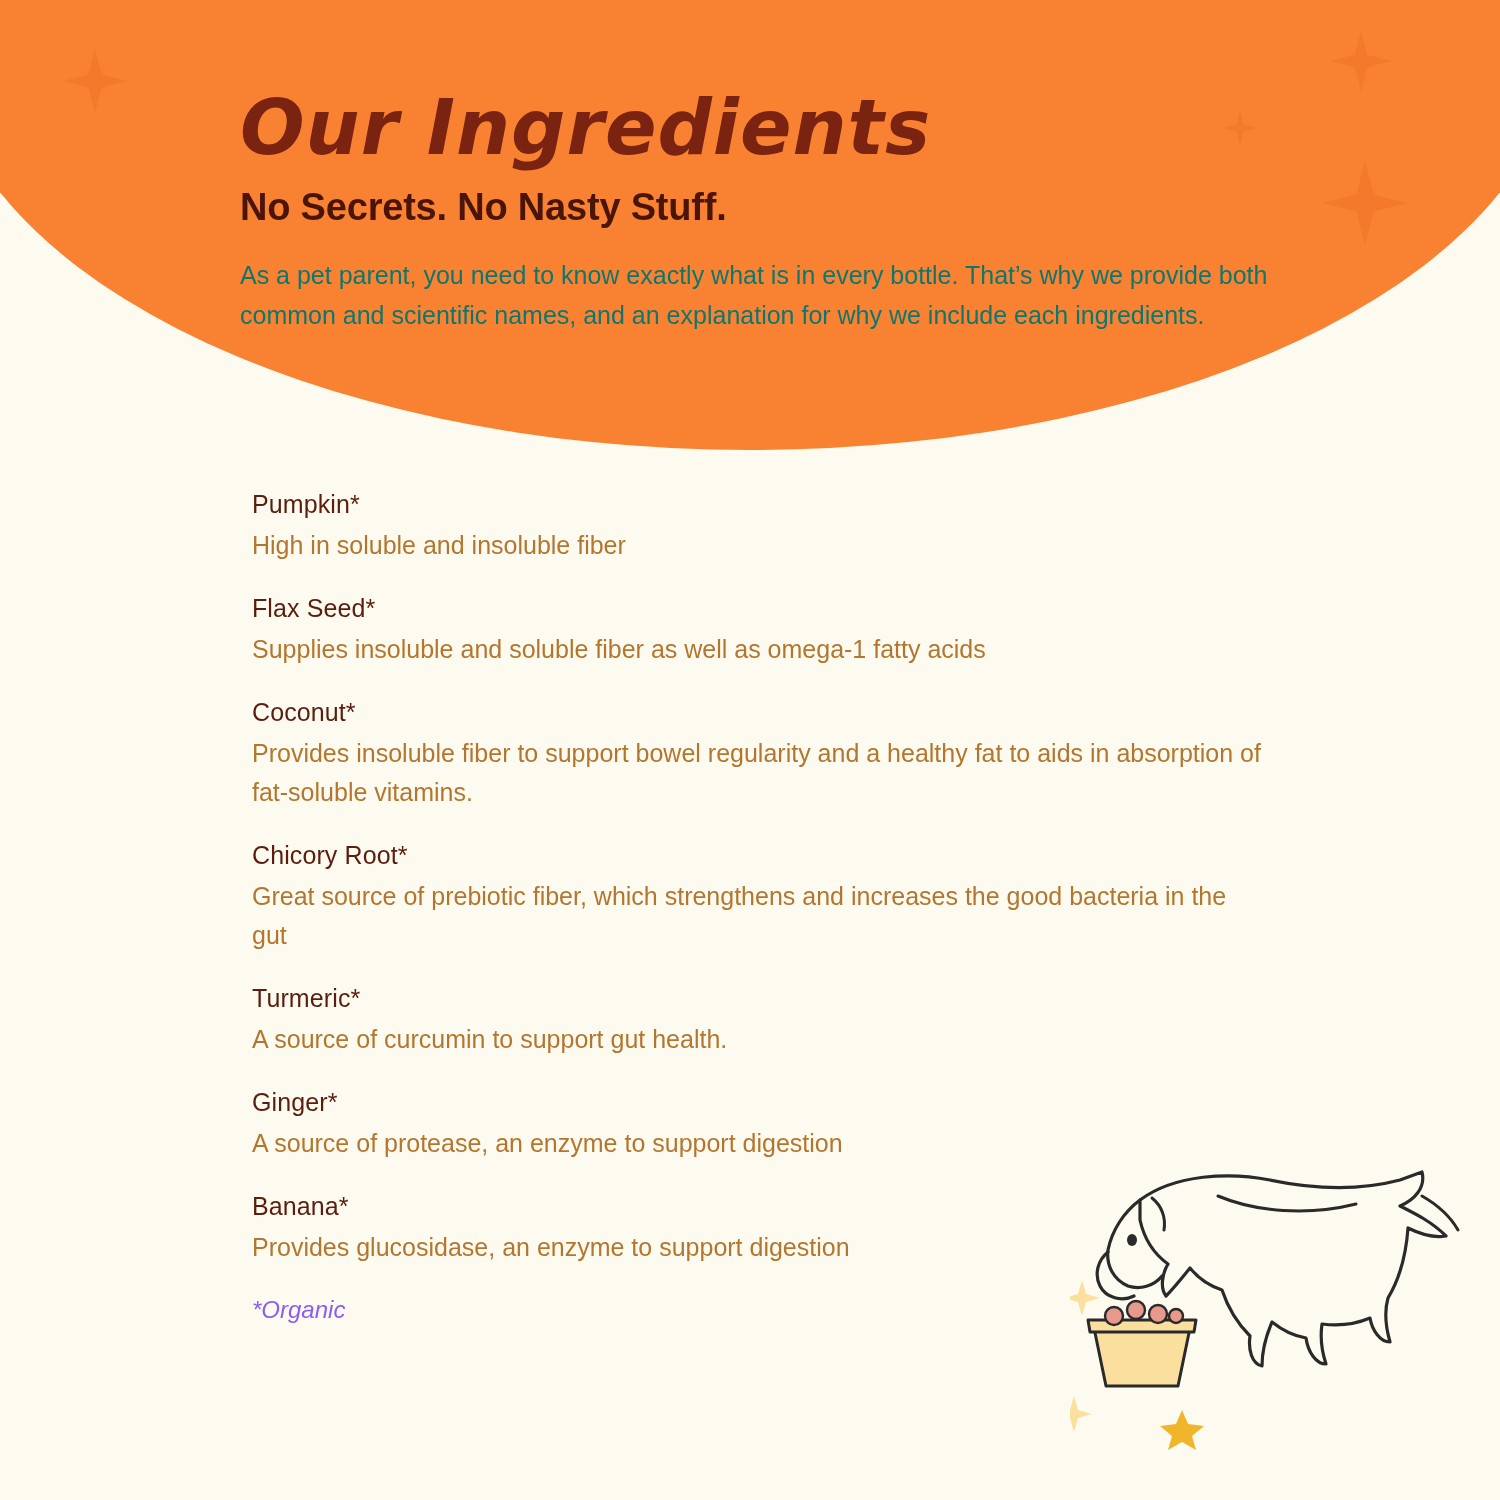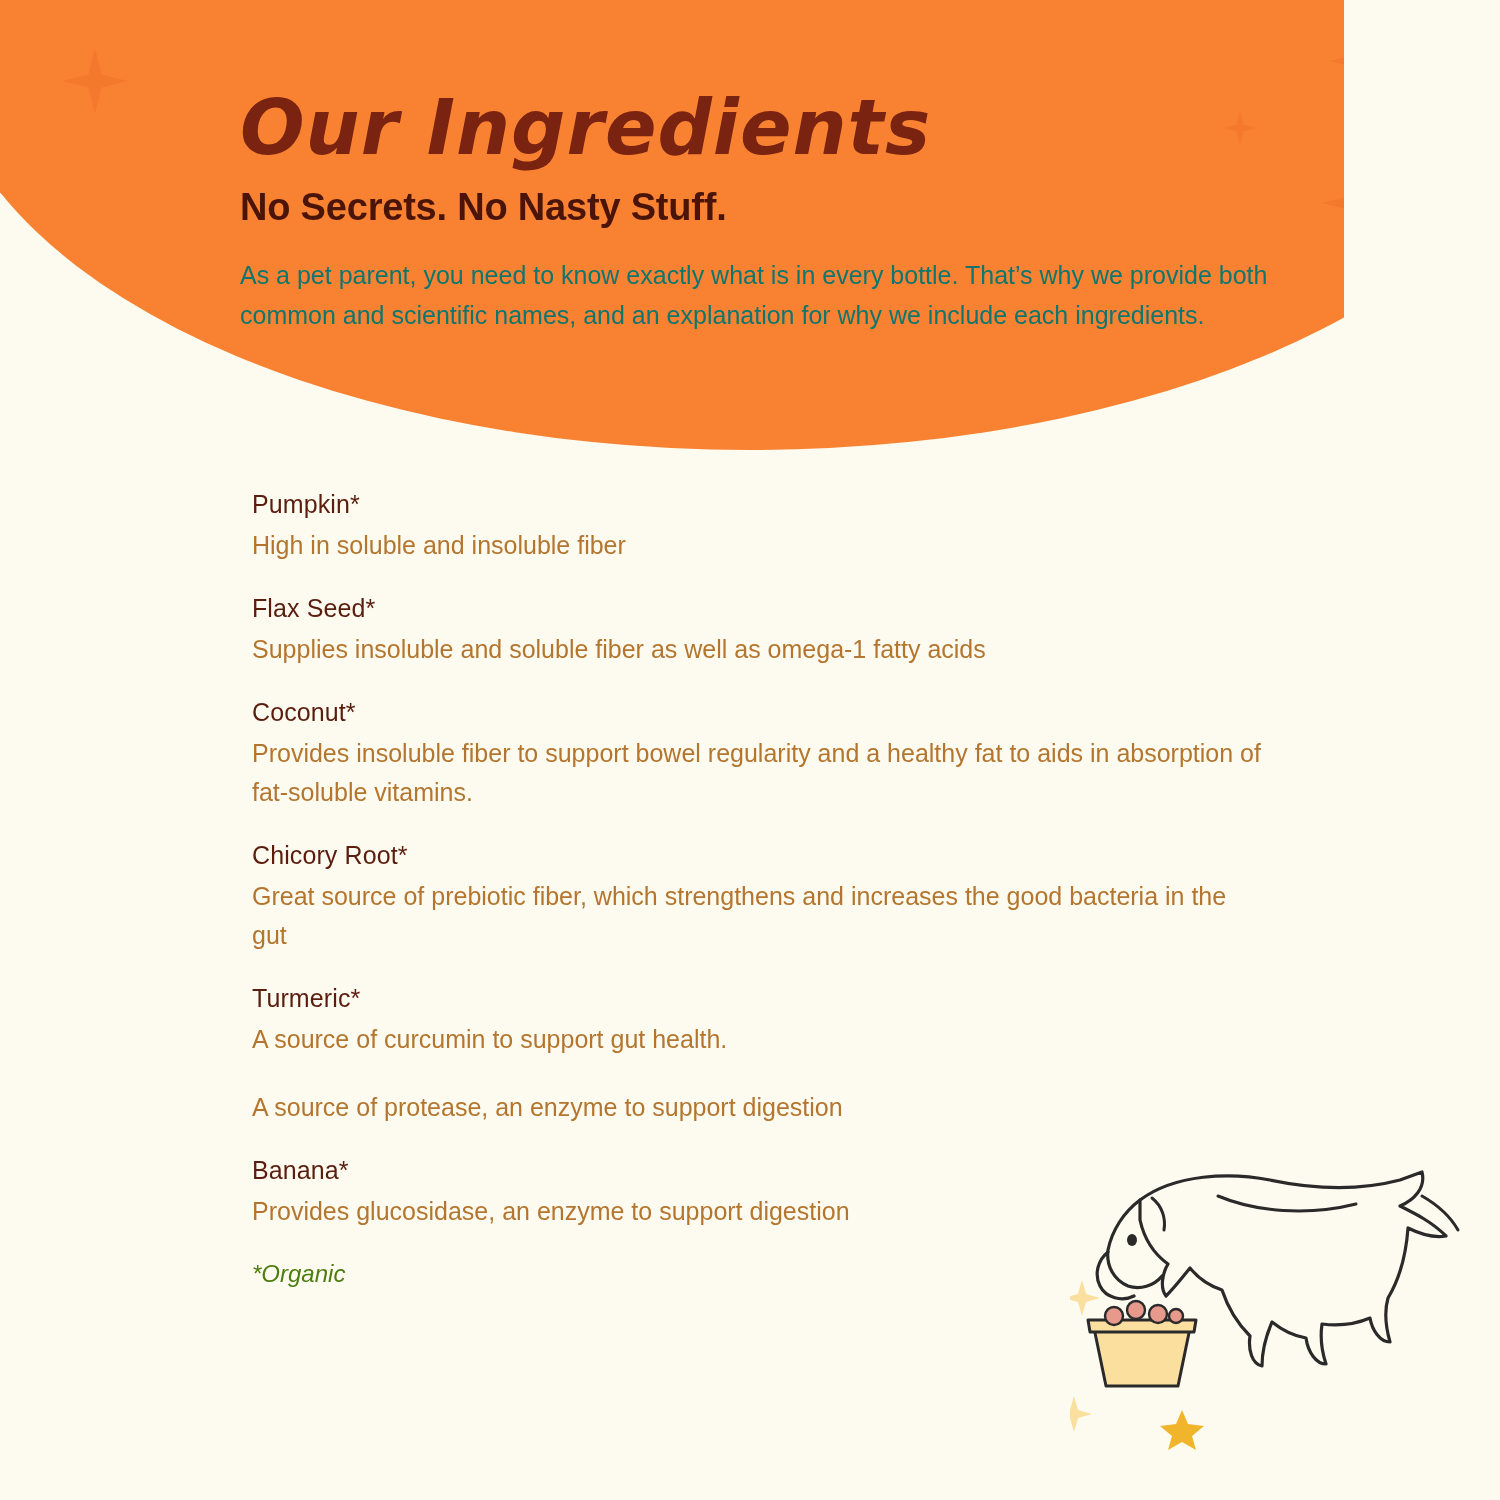--- a/index.html
+++ b/index.html
@@ -13,21 +13,21 @@
     font-family: "Liberation Sans", sans-serif;
     overflow: hidden;
     position: relative;
   }
 
   
   .hero {
     position: absolute;
     left: 0;
     top: 0;
-    width: 1344px;
+    width: 1500px;
     height: 470px;
     overflow: hidden;
   }
   .hero-bg {
     position: absolute;
     left: -60px;
     top: -640px;
     width: 1620px;
     height: 1090px;
     background: #f98232;
@@ -101,21 +101,21 @@
   .item-desc {
     font-size: 25px;
     line-height: 1.56;
     color: #b4762f;
     margin: 0;
   }
   .footnote {
     margin-top: 24px;
     font-size: 24px;
     font-style: italic;
-    color: #4d7c0f;
+    color: #8b5cf6;
   }
 
   
   .dog-art {
     position: absolute;
     right: 30px;
     bottom: 28px;
     width: 400px;
     height: 290px;
   }
@@ -161,20 +161,21 @@
       <p class="item-name">Chicory Root*</p>
       <p class="item-desc">Great source of prebiotic fiber, which strengthens and increases the good bacteria in the gut</p>
     </div>
 
     <div class="item">
       <p class="item-name">Turmeric*</p>
       <p class="item-desc">A source of curcumin to support gut health.</p>
     </div>
 
     <div class="item">
+      <p class="item-name">Ginger*</p>
       <p class="item-desc">A source of protease, an enzyme to support digestion</p>
     </div>
 
     <div class="item">
       <p class="item-name">Banana*</p>
       <p class="item-desc">Provides glucosidase, an enzyme to support digestion</p>
     </div>
 
     <div class="footnote">*Organic</div>
   </div>

